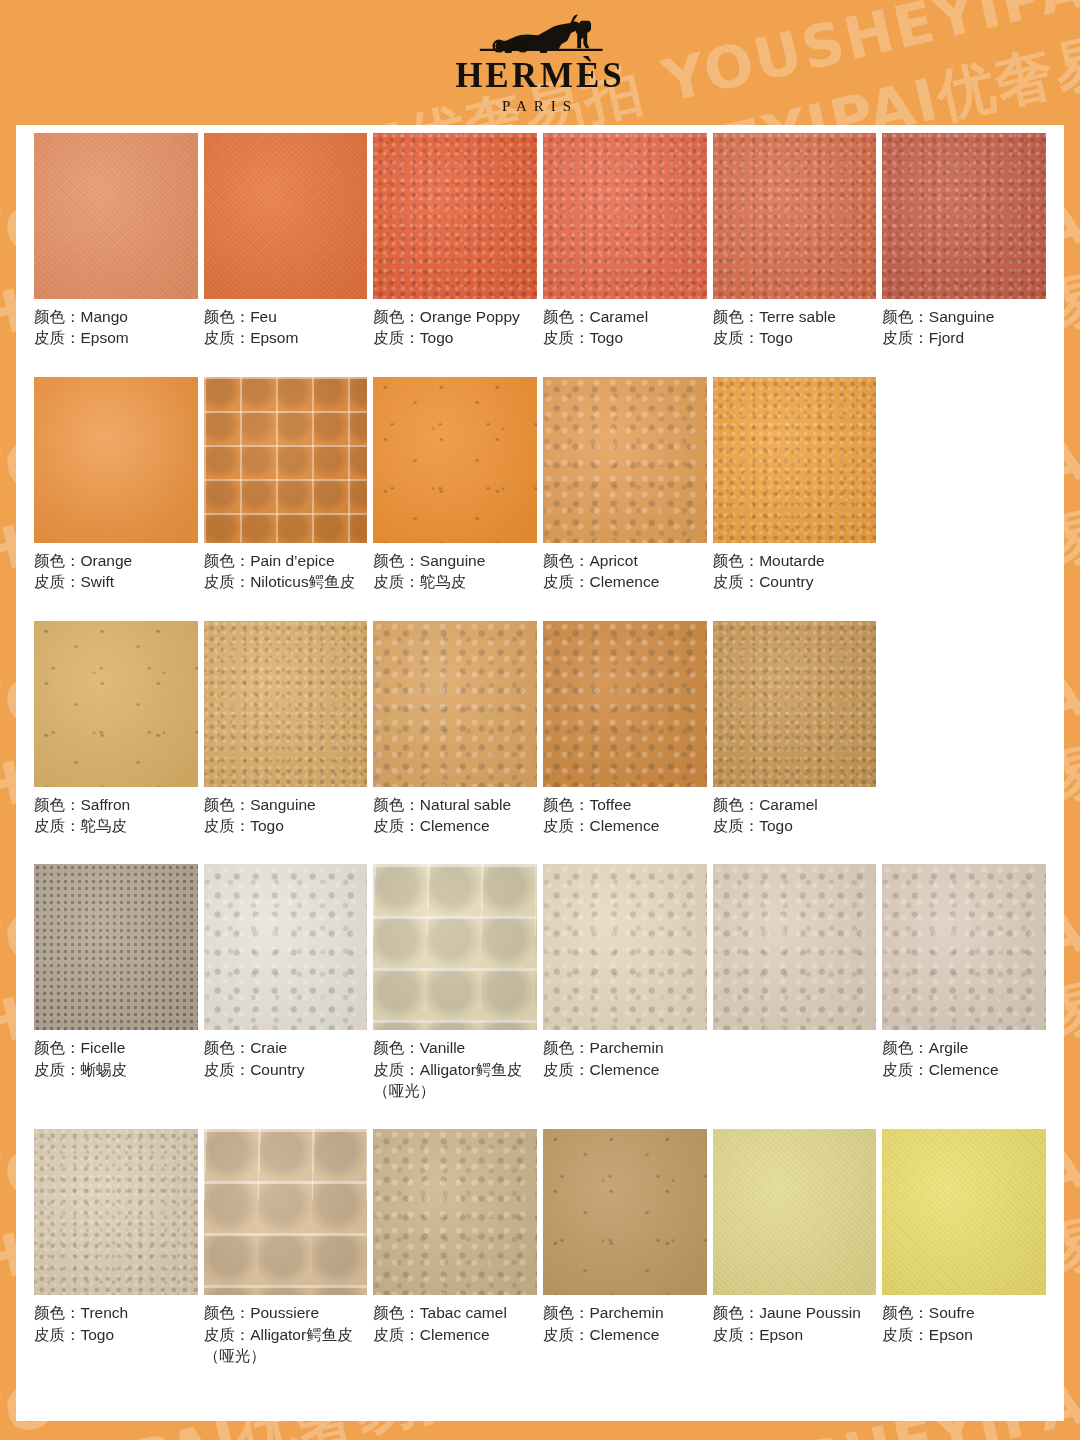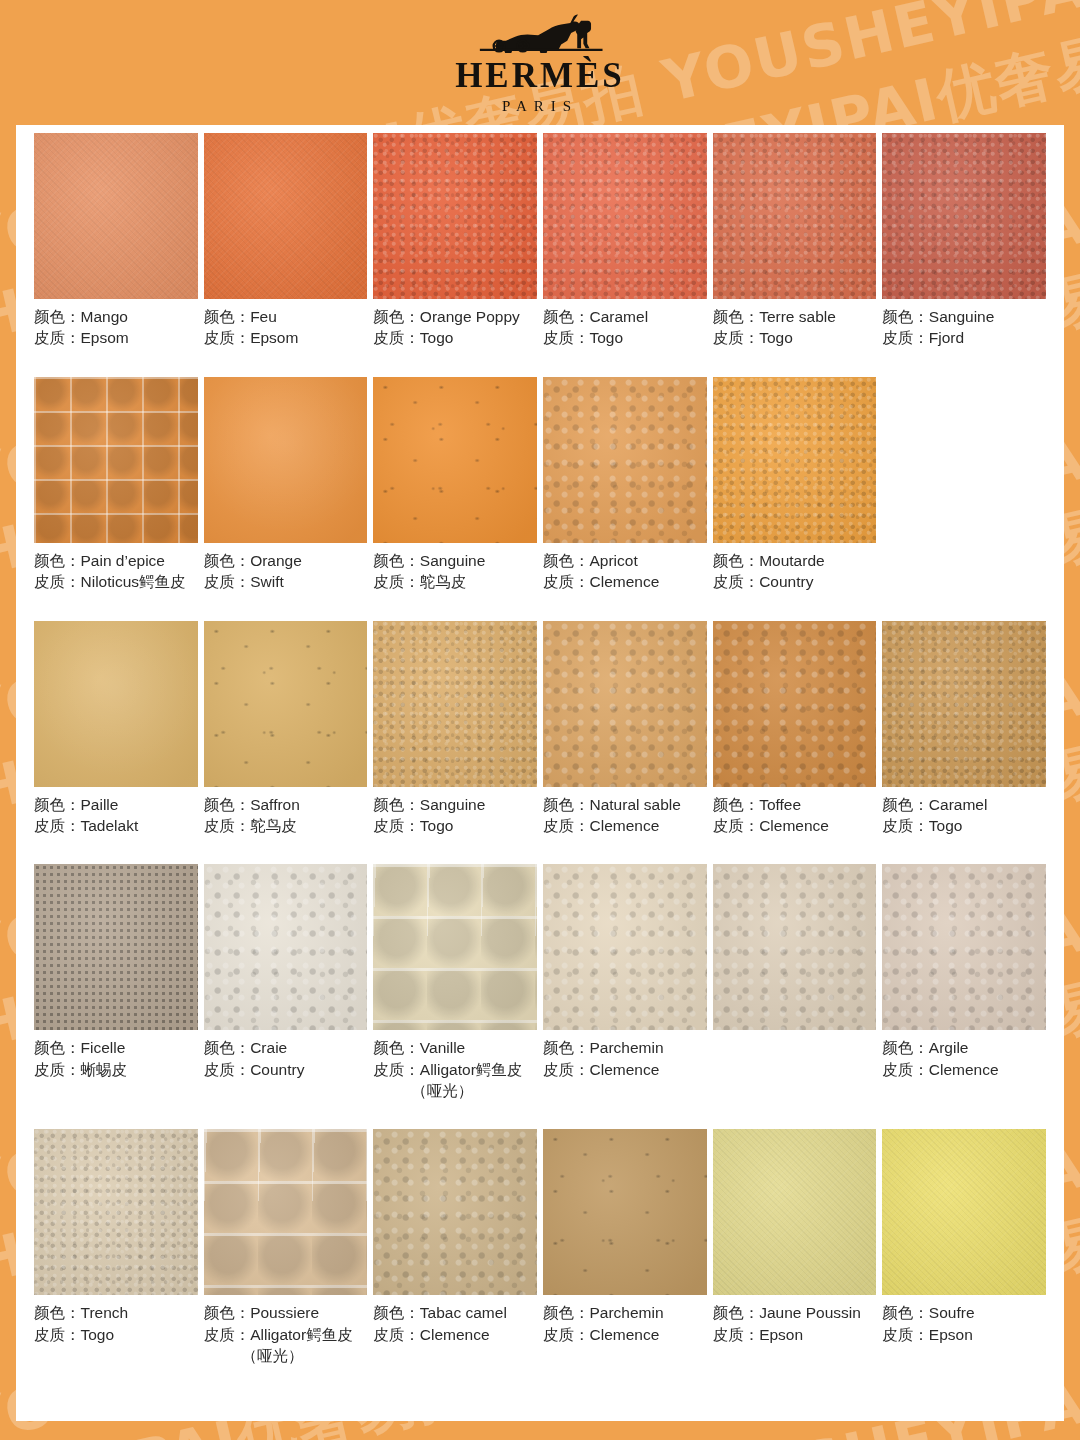--- a/index.html
+++ b/index.html
@@ -58,21 +58,21 @@
     padding:0 18px;
   }
   .cell{display:flex;flex-direction:column;}
   .swatch{
     width:100%;height:166px;
     position:relative;overflow:hidden;
     margin-bottom:7px;
   }
   .meta{font-size:15.5px;color:#2b2b2b;line-height:1.38;}
   .meta .line{white-space:nowrap;}
-  .meta .cont{display:block;text-align:center;padding-right:26px;}
+  .meta .cont{display:block;padding-right:26px;}
   .row-block{margin-bottom:6px;}
   .row-gap{height:22px;}
 
   
   .tex{position:absolute;inset:0;}
 
   
   .t-smooth{
     background-image:
       repeating-linear-gradient(45deg,rgba(0,0,0,.045) 0 1px,transparent 1px 4px),
@@ -236,37 +236,37 @@
               <div class="line">颜色：Sanguine</div>
               <div class="line">皮质：Fjord</div>
             </div>
           </div>
         </div>
       </div>
       <div class="row-gap"></div>
       <div class="row-block">
         <div class="grid">
           <div class="cell">
+            <div class="swatch" style="background: rgb(237, 148, 64);">
+              <div class="tex t-flat"></div>
+              <div class="shade"></div>
+            </div>
+            <div class="meta">
+              <div class="line">颜色：Orange</div>
+              <div class="line">皮质：Swift</div>
+            </div>
+          </div>
+          <div class="cell">
             <div class="swatch" style="background: rgb(224, 139, 60);">
               <div class="tex t-croc"></div>
               <div class="shade"></div>
             </div>
             <div class="meta">
               <div class="line">颜色：Pain d’epice</div>
               <div class="line">皮质：Niloticus鳄鱼皮</div>
-            </div>
-          </div>
-          <div class="cell">
-            <div class="swatch" style="background: rgb(237, 148, 64);">
-              <div class="tex t-flat"></div>
-              <div class="shade"></div>
-            </div>
-            <div class="meta">
-              <div class="line">颜色：Orange</div>
-              <div class="line">皮质：Swift</div>
             </div>
           </div>
           <div class="cell">
             <div class="swatch" style="background: rgb(239, 146, 53);">
               <div class="tex t-ostrich"></div>
               <div class="shade"></div>
             </div>
             <div class="meta">
               <div class="line">颜色：Sanguine</div>
               <div class="line">皮质：鸵鸟皮</div>
@@ -291,30 +291,20 @@
               <div class="line">颜色：Moutarde</div>
               <div class="line">皮质：Country</div>
             </div>
           </div>
         </div>
       </div>
       <div class="row-gap"></div>
       <div class="row-block">
         <div class="grid">
           <div class="cell">
-            <div class="swatch" style="background: rgb(221, 181, 108);">
-              <div class="tex t-flat"></div>
-              <div class="shade"></div>
-            </div>
-            <div class="meta">
-              <div class="line">颜色：Paille</div>
-              <div class="line">皮质：Tadelakt</div>
-            </div>
-          </div>
-          <div class="cell">
             <div class="swatch" style="background: rgb(219, 178, 104);">
               <div class="tex t-ostrich"></div>
               <div class="shade"></div>
             </div>
             <div class="meta">
               <div class="line">颜色：Saffron</div>
               <div class="line">皮质：鸵鸟皮</div>
             </div>
           </div>
           <div class="cell">

